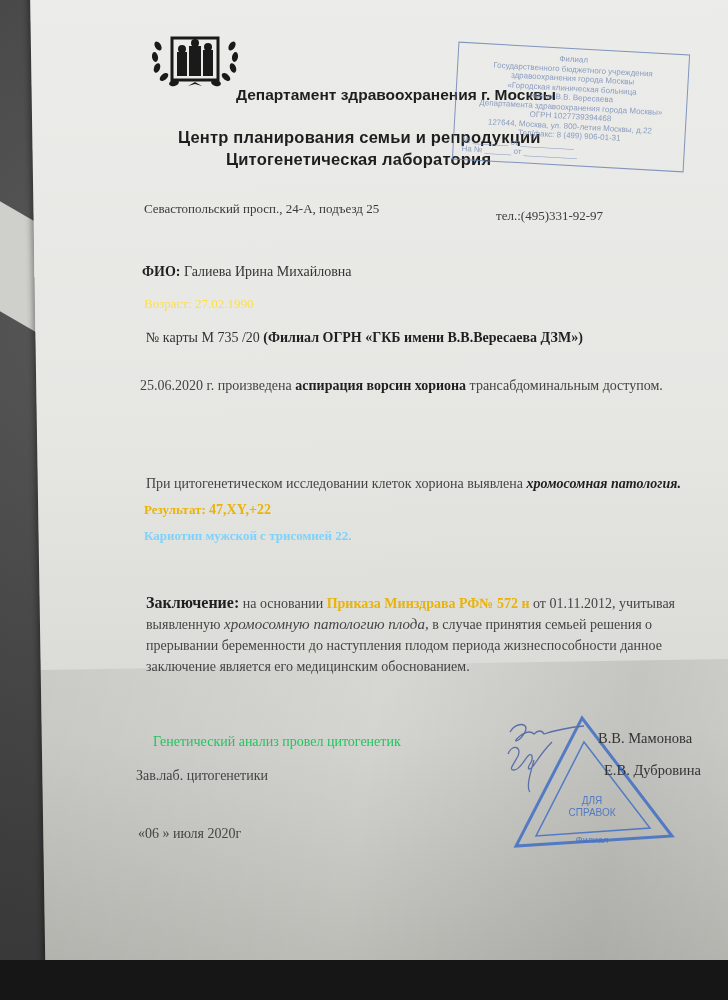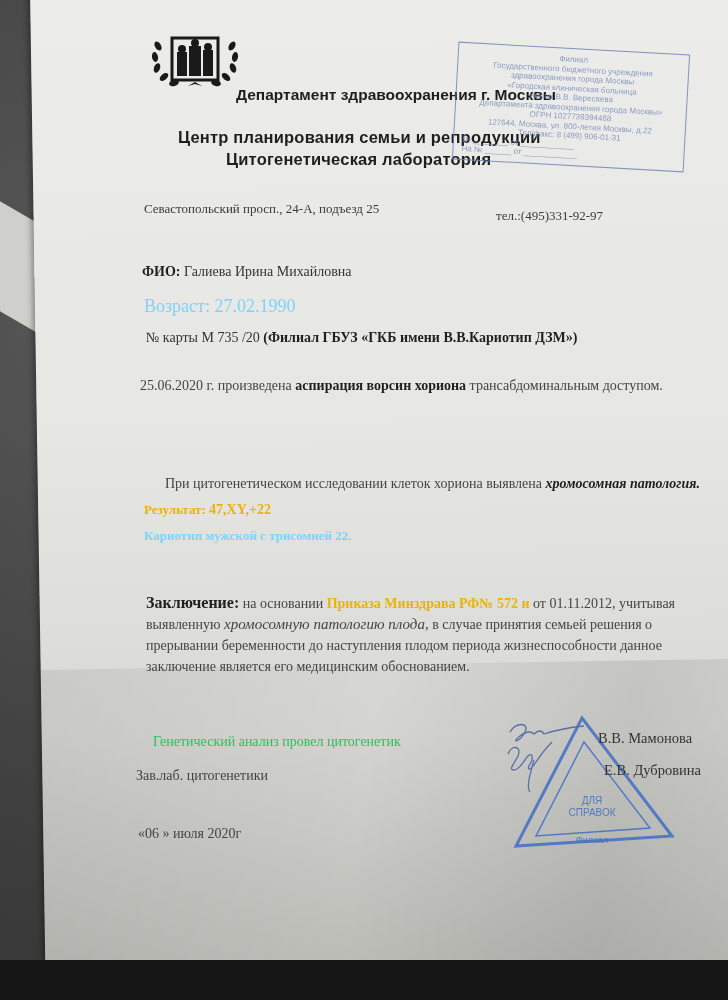--- a/index.html
+++ b/index.html
@@ -43,30 +43,30 @@
     color: #7a8fba; font-family: "Liberation Sans", sans-serif; font-size: 8px; text-align: center; line-height: 9.5px;
     padding-top: 6px; box-sizing: border-box; opacity: 0.85;
   }
   .stamp-rect .left-lines { text-align: left; padding-left: 8px; }
 
   .addr { position: absolute; left: 144px; top: 201px; font-size: 13px; color: #3a3a3a; }
   .phone { position: absolute; left: 496px; top: 208px; font-size: 13px; color: #3a3a3a; }
 
   .fio { position: absolute; left: 142px; top: 264px; font-size: 14px; color: #333; }
   .fio b { color: #1f1f1f; }
-  .age { position: absolute; left: 144px; top: 296px; font-size: 18px; color: #7dd3fc; }
+  .age { position: absolute; left: 144px; top: 296px; font-size: 13px; color: #fde047; }
   .card { position: absolute; left: 146px; top: 330px; font-size: 14px; color: #333; }
   .card b { color: #1f1f1f; }
 
   .proc { position: absolute; left: 140px; top: 378px; font-size: 14px; color: #444; white-space: nowrap; }
   .proc b { color: #1f1f1f; }
   .indic { position: absolute; left: 142px; top: 420px; font-size: 14px; color: #3a3a3a; }
   .indic b { font-size: 13px; color: #1f1f1f; }
 
-  .finding { position: absolute; left: 146px; top: 476px; font-size: 14px; color: #444; white-space: nowrap; margin-left: 19px; }
+  .finding { position: absolute; left: 146px; top: 476px; font-size: 14px; color: #444; white-space: nowrap; }
   .finding b { font-style: italic; color: #1f1f1f; }
   .result { position: absolute; left: 144px; top: 502px; font-size: 13px; font-weight: bold; color: #eab308; }
   .result .val { font-size: 14px; }
   .karyo { position: absolute; left: 144px; top: 528px; font-size: 13px; font-weight: bold; color: #7dd3fc; }
 
   .concl { position: absolute; left: 146px; top: 592px; width: 560px; font-size: 14px; line-height: 21px; color: #444; }
   .concl .lead { font-weight: bold; font-size: 16px; color: #1f1f1f; }
   .concl b { color: #eab308; }
   .concl i { font-size: 15px; }
 
@@ -139,21 +139,21 @@
     <b>ФИО:</b>
     <span>Галиева Ирина Михайловна</span>
   </div>
   <div class="age">
     <span>Возраст:</span>
     <span>27.02.1990</span>
   </div>
   <div class="card">
     <span>№ карты</span>
     <span>М 735 /20</span>
-    <b>(Филиал ГБУЗ «ГКБ имени В.В.Кариотип ДЗМ»)</b>
+    <b>(Филиал ОГРН «ГКБ имени В.В.Вересаева ДЗМ»)</b>
   </div>
 
   <div class="proc">
     <span>25.06.2020 г. произведена</span>
     <b>аспирация ворсин хориона</b>
     <span>трансабдоминальным доступом.</span>
   </div>
 
 
   <div class="finding">

